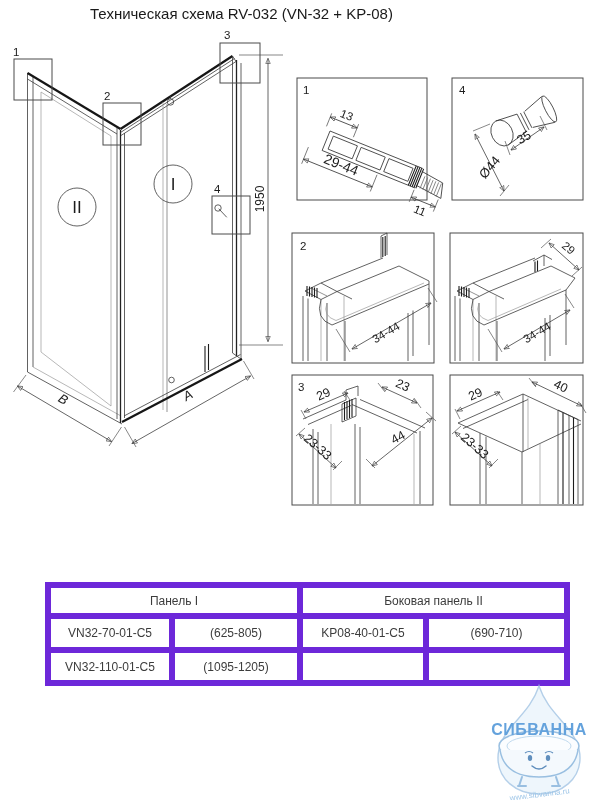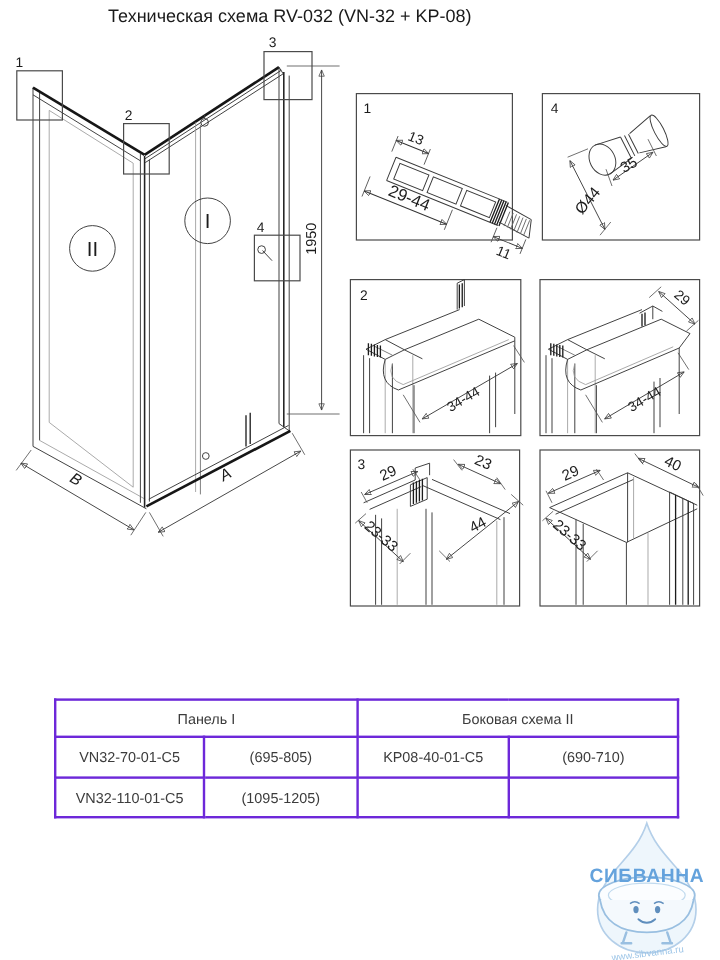--- a/index.html
+++ b/index.html
@@ -17,21 +17,21 @@
   svg.draw .hl{stroke:#666;stroke-width:0.7;}
   svg.draw .ext{stroke:#555;stroke-width:0.7;}
   svg.draw .dim{stroke:#333;stroke-width:0.75;}
   svg.draw .box{stroke:#4a4a4a;stroke-width:1;}
   svg.draw text{fill:#1c1c1c;stroke:none;text-anchor:middle;
        font-family:"Liberation Sans",sans-serif;}
   svg.draw text.cl{text-anchor:start;font-size:11.5px;}
   .tblwrap{position:absolute;left:45px;top:582px;}
   table.spec{border-collapse:collapse;table-layout:fixed;width:519px;
        font-size:12px;color:#3c3c3c;}
-  table.spec td{border:2px solid #6d28d9;text-align:center;vertical-align:middle;
+  table.spec td{border:6px solid #6d28d9;text-align:center;vertical-align:middle;
        padding:0;overflow:hidden;}
   table.spec{border:1.4px solid #5f5f5f;}
   .wm{position:absolute;left:478px;top:684px;width:122px;height:116px;opacity:.88;}
   .wm text{font-family:"Liberation Sans",sans-serif;text-anchor:middle;}
   .wm .brand{font-size:16px;font-weight:bold;fill:#4f96d8;letter-spacing:.5px;}
   .wm .url{font-size:8px;fill:#8fbde4;}
 </style>
 </head>
 <body>
 
@@ -254,25 +254,25 @@
   <table class="spec">
     <colgroup>
         <col style="width:124px">
         <col style="width:128px">
         <col style="width:126px">
         <col style="width:141px">
       </colgroup>
     <tbody>
         <tr style="height:31px">
       <td colspan="2">Панель I</td>
-      <td colspan="2">Боковая схема II</td>
+      <td colspan="2">Боковая панель II</td>
     </tr>
     <tr style="height:34px">
       <td>VN32-70-01-C5</td>
-      <td>(695-805)</td>
+      <td>(625-805)</td>
       <td>KP08-40-01-C5</td>
       <td>(690-710)</td>
     </tr>
     <tr style="height:33px">
       <td>VN32-110-01-C5</td>
       <td>(1095-1205)</td>
       <td></td>
       <td></td>
     </tr>
   </tbody>

